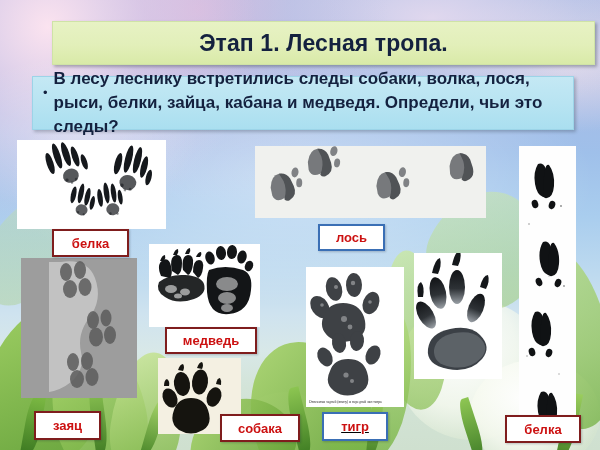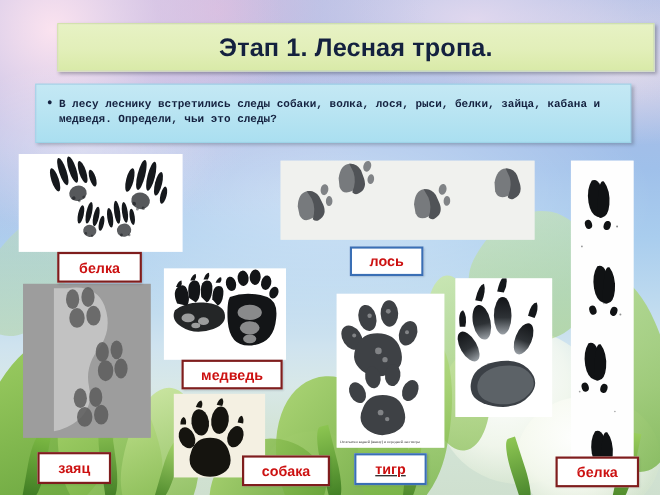--- a/index.html
+++ b/index.html
@@ -55,23 +55,22 @@
     background:linear-gradient(180deg,#c4e8f4 0%, #b8e4f2 50%, #aadff0 100%);
     border:1px solid #9cd4e8;
     box-shadow:2px 2px 3px rgba(40,50,60,.28);
     display:flex;align-items:center;
   }
   .q-bullet{
     color:#14213f;font-size:13px;line-height:1;margin:0 6px 0 10px;
     align-self:flex-start;padding-top:9px;
   }
   .q-text{
-    font-size:10px;font-weight:bold;color:#14213f;line-height:1.42;
+    font-size:17px;font-weight:bold;color:#14213f;line-height:1.42;
     padding-right:8px;
-    font-family:Liberation Mono, monospace;
   }
 
   
   .pic{
     position:absolute;background:#ffffff;overflow:hidden;
   }
 
   
   .label{
     position:absolute;background:#ffffff;border:2px solid #7f1d1d;

